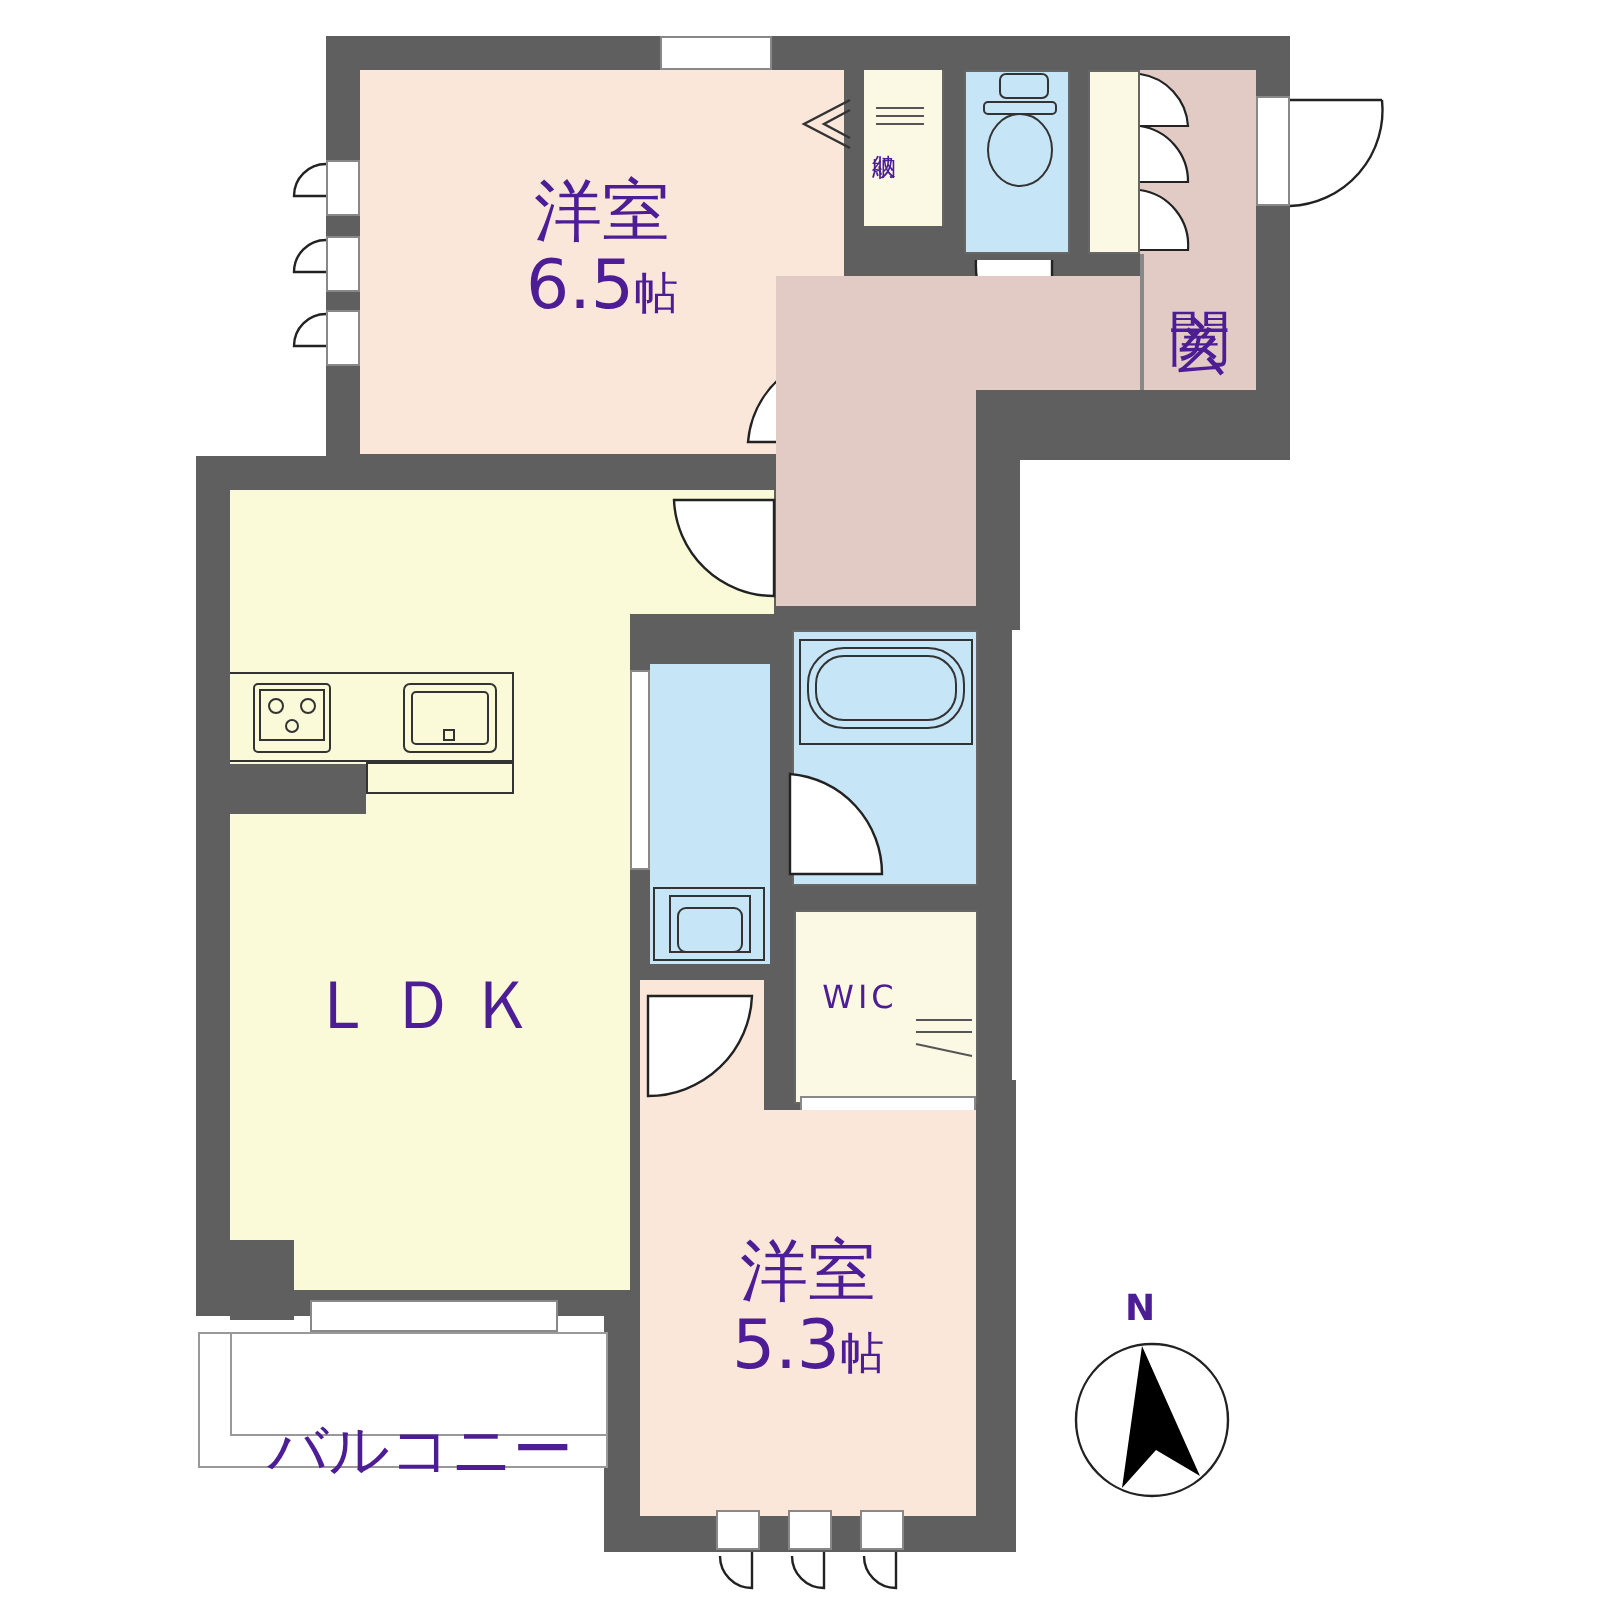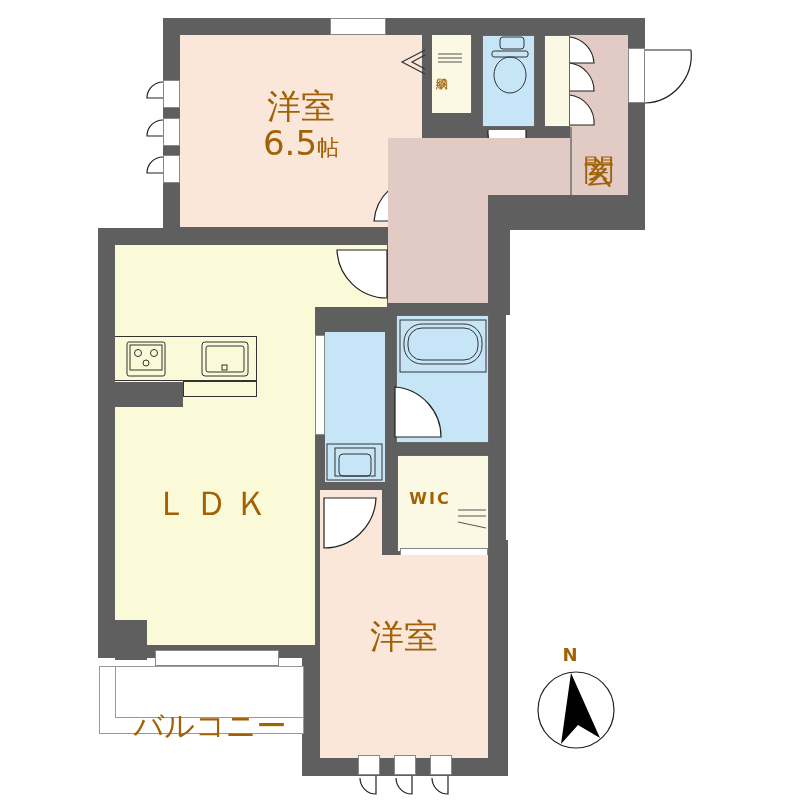--- a/index.html
+++ b/index.html
@@ -1,20 +1,20 @@
 <!DOCTYPE html>
 <html><head>
 <meta charset="utf-8">
 <style>
   html,body{margin:0;padding:0;background:#fff;}
   body{width:800px;height:800px;position:relative;overflow:hidden;font-family:"DejaVu Sans","Liberation Sans",sans-serif;}
   .abs{position:absolute;box-sizing:border-box;}
   .wall{background:#5f5f5f;}
   .white{background:#fff;}
-  .label{position:absolute;text-align:center;color:#a16207;line-height:1.1;}
+  .label{position:absolute;text-align:center;color:#4c1d95;line-height:1.1;}
   .big{font-size:34px;font-weight:500;}
   .area{font-size:34px;}
   .area small{font-size:22px;}
   svg{position:absolute;overflow:visible;}
 </style>
 </head>
 <body>
 
 <div class="abs wall" style="left:163px;top:18px;width:482px;height:212px;"></div>
 <div class="abs wall" style="left:98px;top:228px;width:408px;height:430px;"></div>
@@ -126,35 +126,36 @@
 <svg style="left:398px;top:318px;" width="90" height="56">
   <rect x="2" y="2" width="86" height="52" fill="none" stroke="#333"></rect>
   <rect x="6" y="6" width="78" height="40" rx="18" fill="none" stroke="#333"></rect>
   <rect x="10" y="10" width="70" height="32" rx="14" fill="none" stroke="#333"></rect>
 </svg>
 <svg style="left:393px;top:385px;" width="52" height="55">
   <path d="M2 2 A50 50 0 0 1 48 52 L2 52 Z" fill="#fff" stroke="#222" stroke-width="1.2"></path>
 </svg>
 
 <div class="abs" style="left:397px;top:455px;width:92px;height:97px;background:#fbf9e3;border:1px solid #666;"></div>
-<div class="label" style="left:405px;top:490px;width:50px;font-size:16px;font-weight:bold;letter-spacing:2px;">WIC</div>
+<div class="label" style="left:405px;top:490px;width:50px;font-size:16px;font-weight:normal;letter-spacing:2px;">WIC</div>
 <svg style="left:458px;top:508px;" width="30" height="22">
   <line x1="0" y1="2" x2="28" y2="2" stroke="#555"></line>
     <line x1="0" y1="8" x2="28" y2="8" stroke="#555"></line>
     <line x1="0" y1="14" x2="28" y2="20" stroke="#555"></line>
 </svg>
 <div class="abs white" style="left:400px;top:548px;width:88px;height:8px;border:1px solid #888;"></div>
 
 <div class="abs" style="left:320px;top:555px;width:168px;height:203px;background:#fbe6da;"></div>
 <div class="abs" style="left:320px;top:490px;width:62px;height:70px;background:#fbe6da;"></div>
 <svg style="left:322px;top:496px;" width="60" height="56">
   <path d="M2 2 L54 2 A52 52 0 0 1 2 52 Z" fill="#fff" stroke="#222" stroke-width="1.2"></path>
 </svg>
 <div class="label" style="left:320px;top:618px;width:168px;">
   <div class="big">洋室</div>
+  <div class="area"><span>5.3</span><small>帖</small></div>
 </div>
 
 <div class="abs white" style="left:358px;top:755px;width:22px;height:20px;border:1px solid #888;"></div>
 <div class="abs white" style="left:394px;top:755px;width:22px;height:20px;border:1px solid #888;"></div>
 <div class="abs white" style="left:430px;top:755px;width:22px;height:20px;border:1px solid #888;"></div>
 <svg style="left:358px;top:774px;" width="100" height="22">
   <path d="M18 2 L18 20 A16 16 0 0 1 2 4" fill="#fff" stroke="#222" stroke-width="1.2"></path>
   <path d="M54 2 L54 20 A16 16 0 0 1 38 4" fill="#fff" stroke="#222" stroke-width="1.2"></path>
   <path d="M90 2 L90 20 A16 16 0 0 1 74 4" fill="#fff" stroke="#222" stroke-width="1.2"></path>
 </svg>

